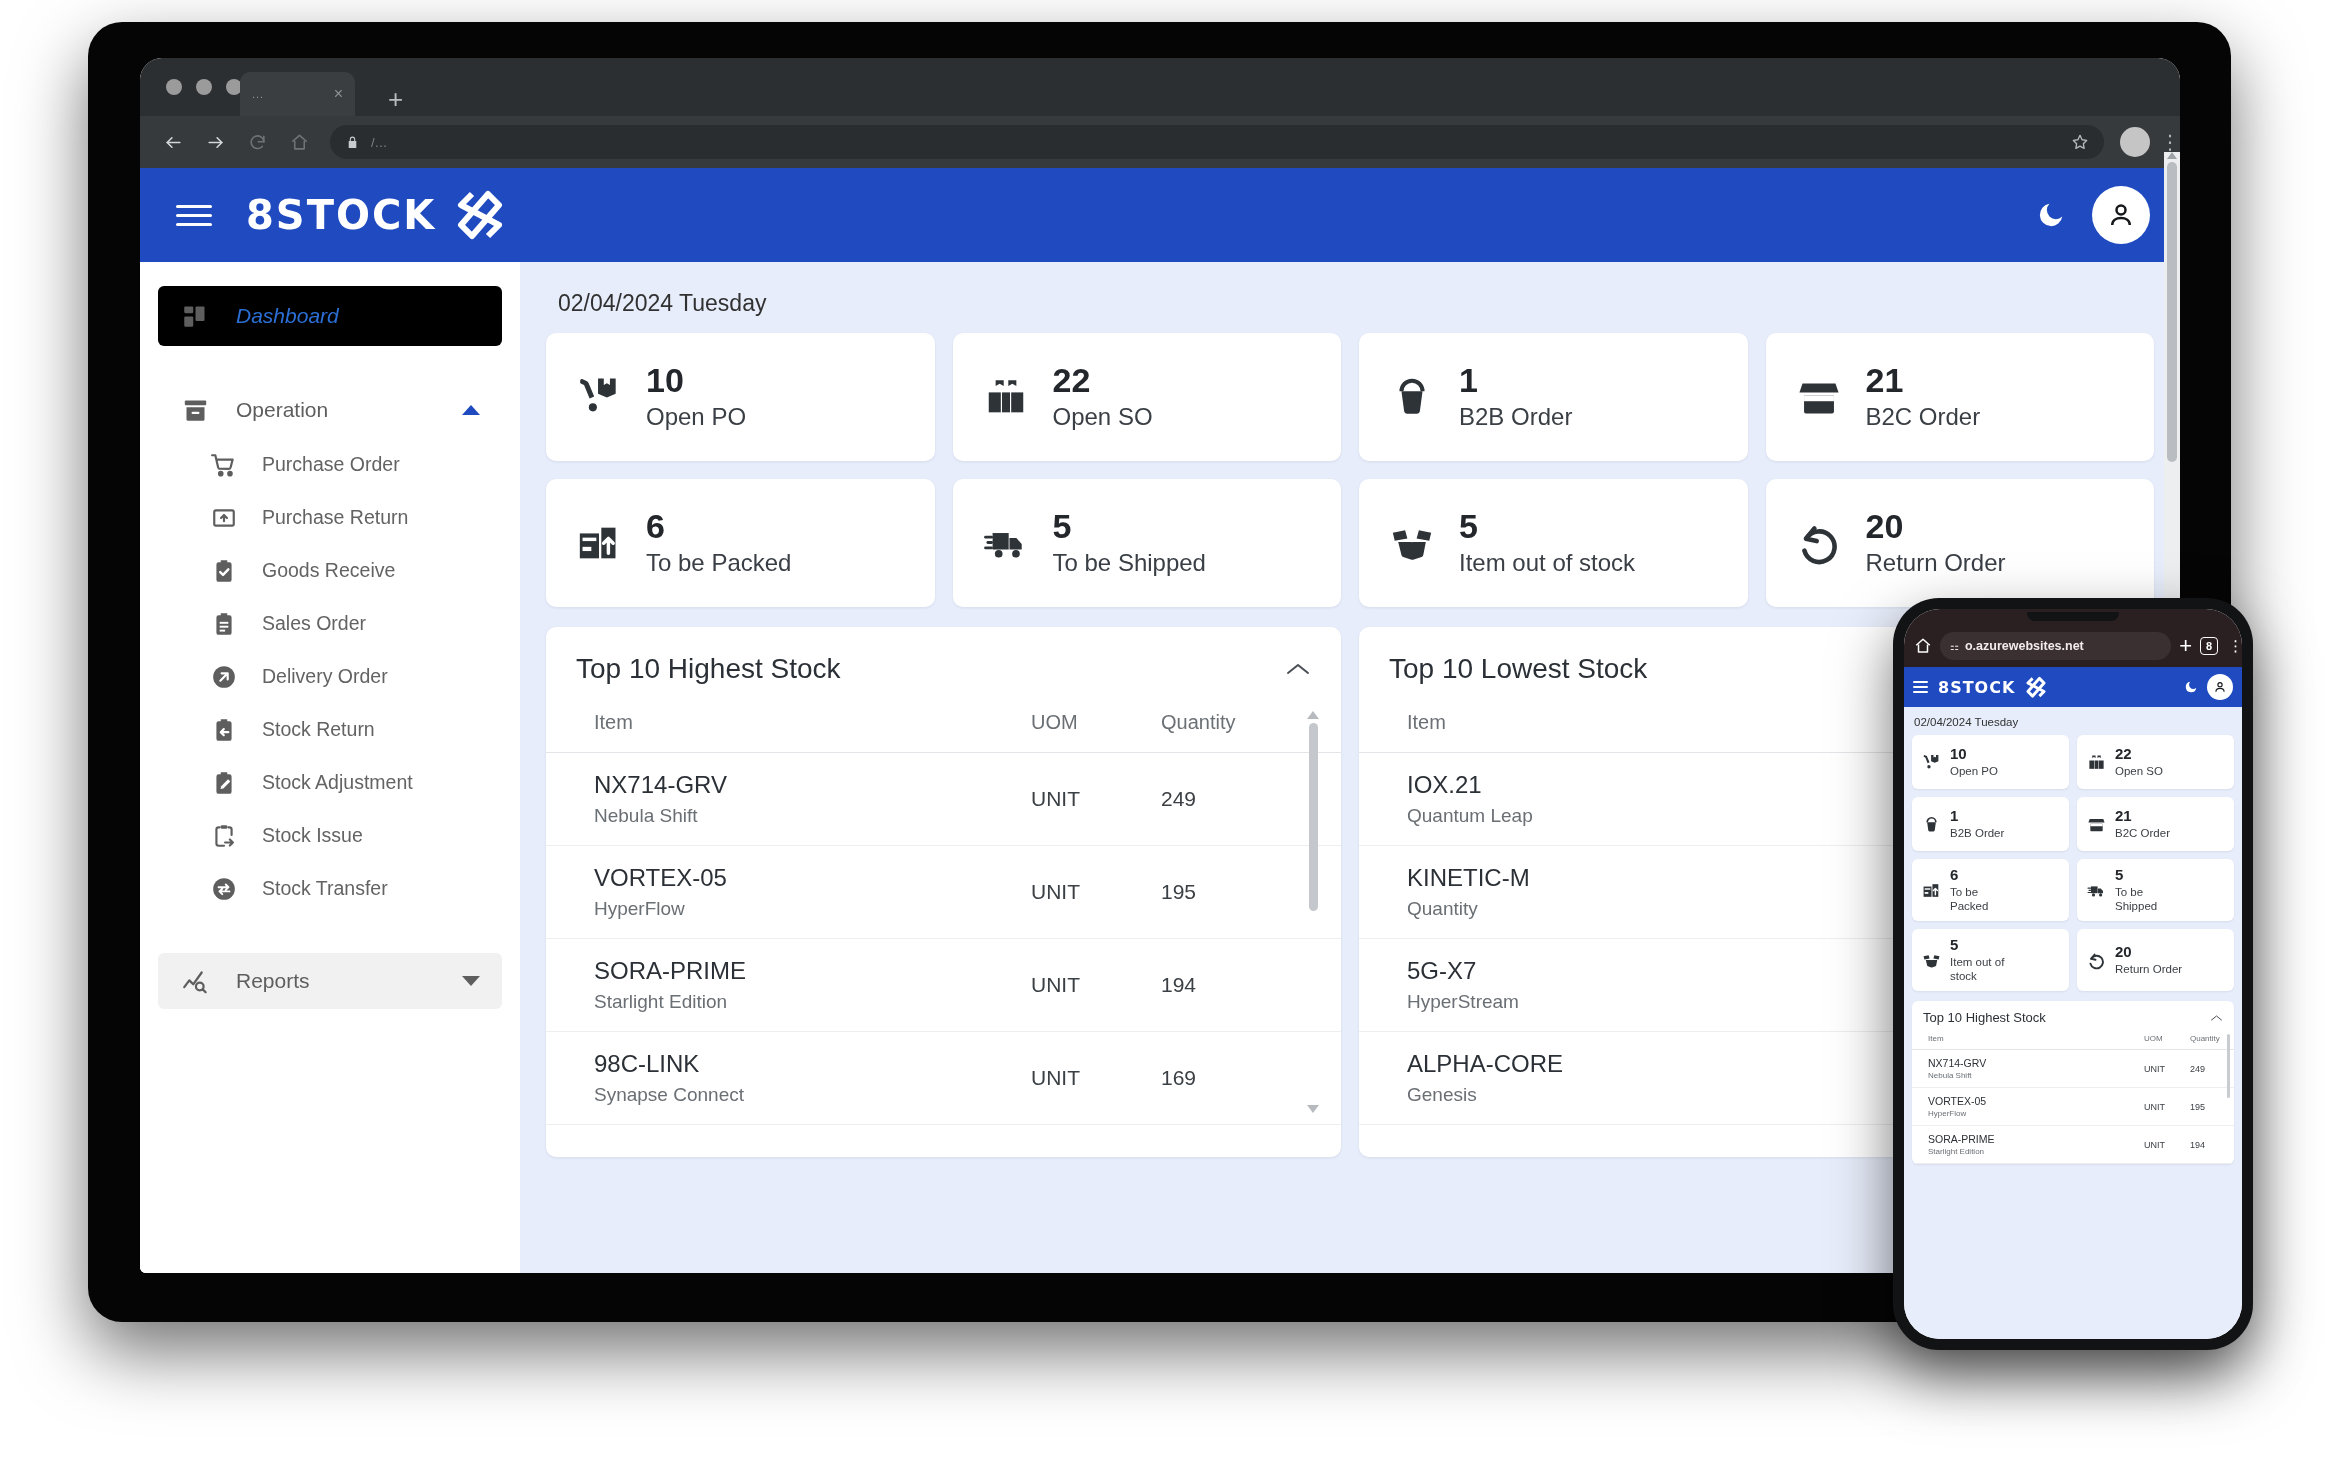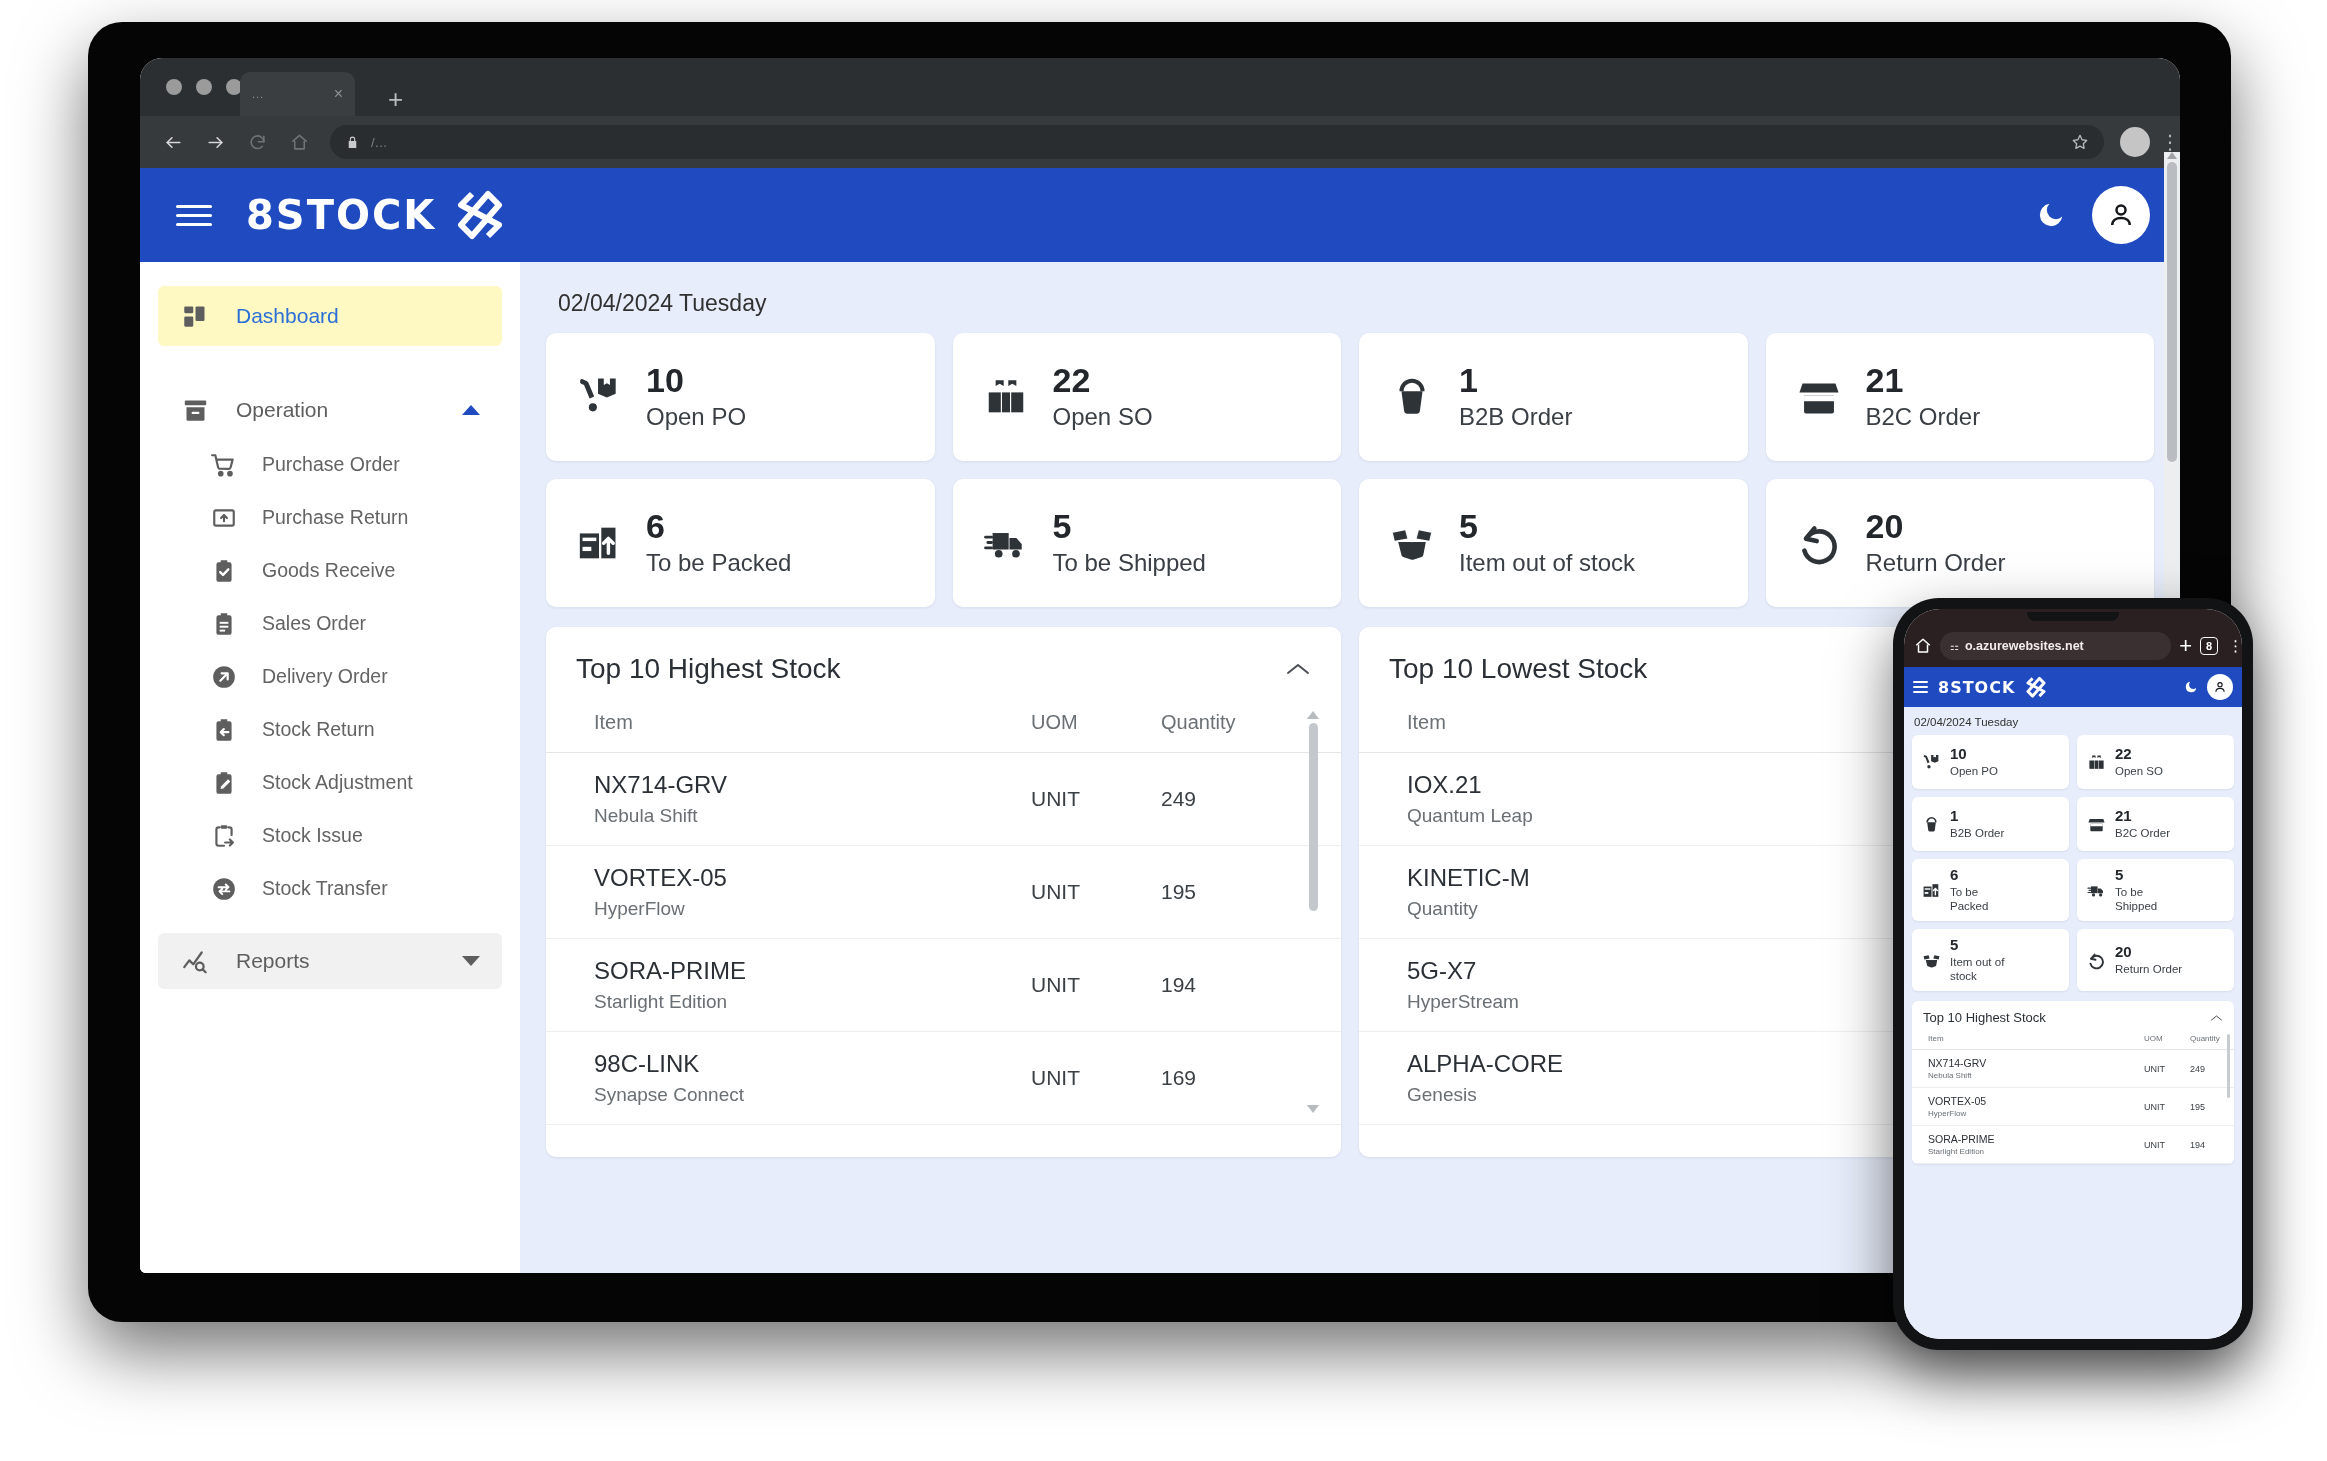--- a/index.html
+++ b/index.html
@@ -105,40 +105,40 @@
 
   .sidebar {
     width: 380px; background: #ffffff; flex: 0 0 380px;
     padding: 24px 18px 0 18px;
   }
   .nav-item {
     display:flex; align-items:center; gap: 26px;
     height: 60px; padding: 0 22px; border-radius: 6px;
     color: #5e5e5e; font-size: 21px;
   }
-  .nav-item.active { background: #fef9c3; }
+  .nav-item.active { background: #000000; font-style: italic; }
   .nav-item.active .nav-label { color: #2b6fd6; }
   .nav-ico-box { width: 30px; height: 30px; display:flex; align-items:center; justify-content:center; color:#5e5e5e; flex:0 0 30px;}
   .nav-ico-box svg { width: 27px; height: 27px; }
   .nav-group { margin-top: 36px; }
   .nav-group-head {
     display:flex; align-items:center; gap: 26px;
     height: 56px; padding: 0 22px; color: #5e5e5e; font-size: 21px;
     position: relative;
   }
   .caret { margin-left:auto; width:0;height:0; }
   .caret.up { border-left:9px solid transparent;border-right:9px solid transparent;border-bottom:10px solid #1f4ac0;}
   .caret.down { border-left:9px solid transparent;border-right:9px solid transparent;border-top:10px solid #5e5e5e;}
   .sub-item {
     display:flex; align-items:center; gap: 24px;
     height: 53px; padding-left: 52px; color:#636363; font-size: 19.5px;
   }
   .sub-ico { width: 28px; height: 28px; display:flex;align-items:center;justify-content:center;color:#5e5e5e;flex:0 0 28px;}
   .sub-ico svg { width: 26px; height: 26px; }
-  .reports-block { margin-top: 18px; background:#f1f1f1; border-radius: 6px; text-align: center; }
+  .reports-block { margin-top: 38px; background:#f1f1f1; border-radius: 6px; text-align: center; }
 
   .main {
     flex: 1; padding: 22px 26px 0 26px; overflow: hidden; position: relative;
   }
   .date-line { font-size: 23px; color: #313131; margin: 6px 0 16px 12px; }
 
   .kpi-grid { display:grid; grid-template-columns: repeat(4, 1fr); gap: 18px; }
   .kpi-card {
     background:#fff; border-radius: 10px; height: 128px;
     display:flex; align-items:center; gap: 24px; padding: 0 30px;

